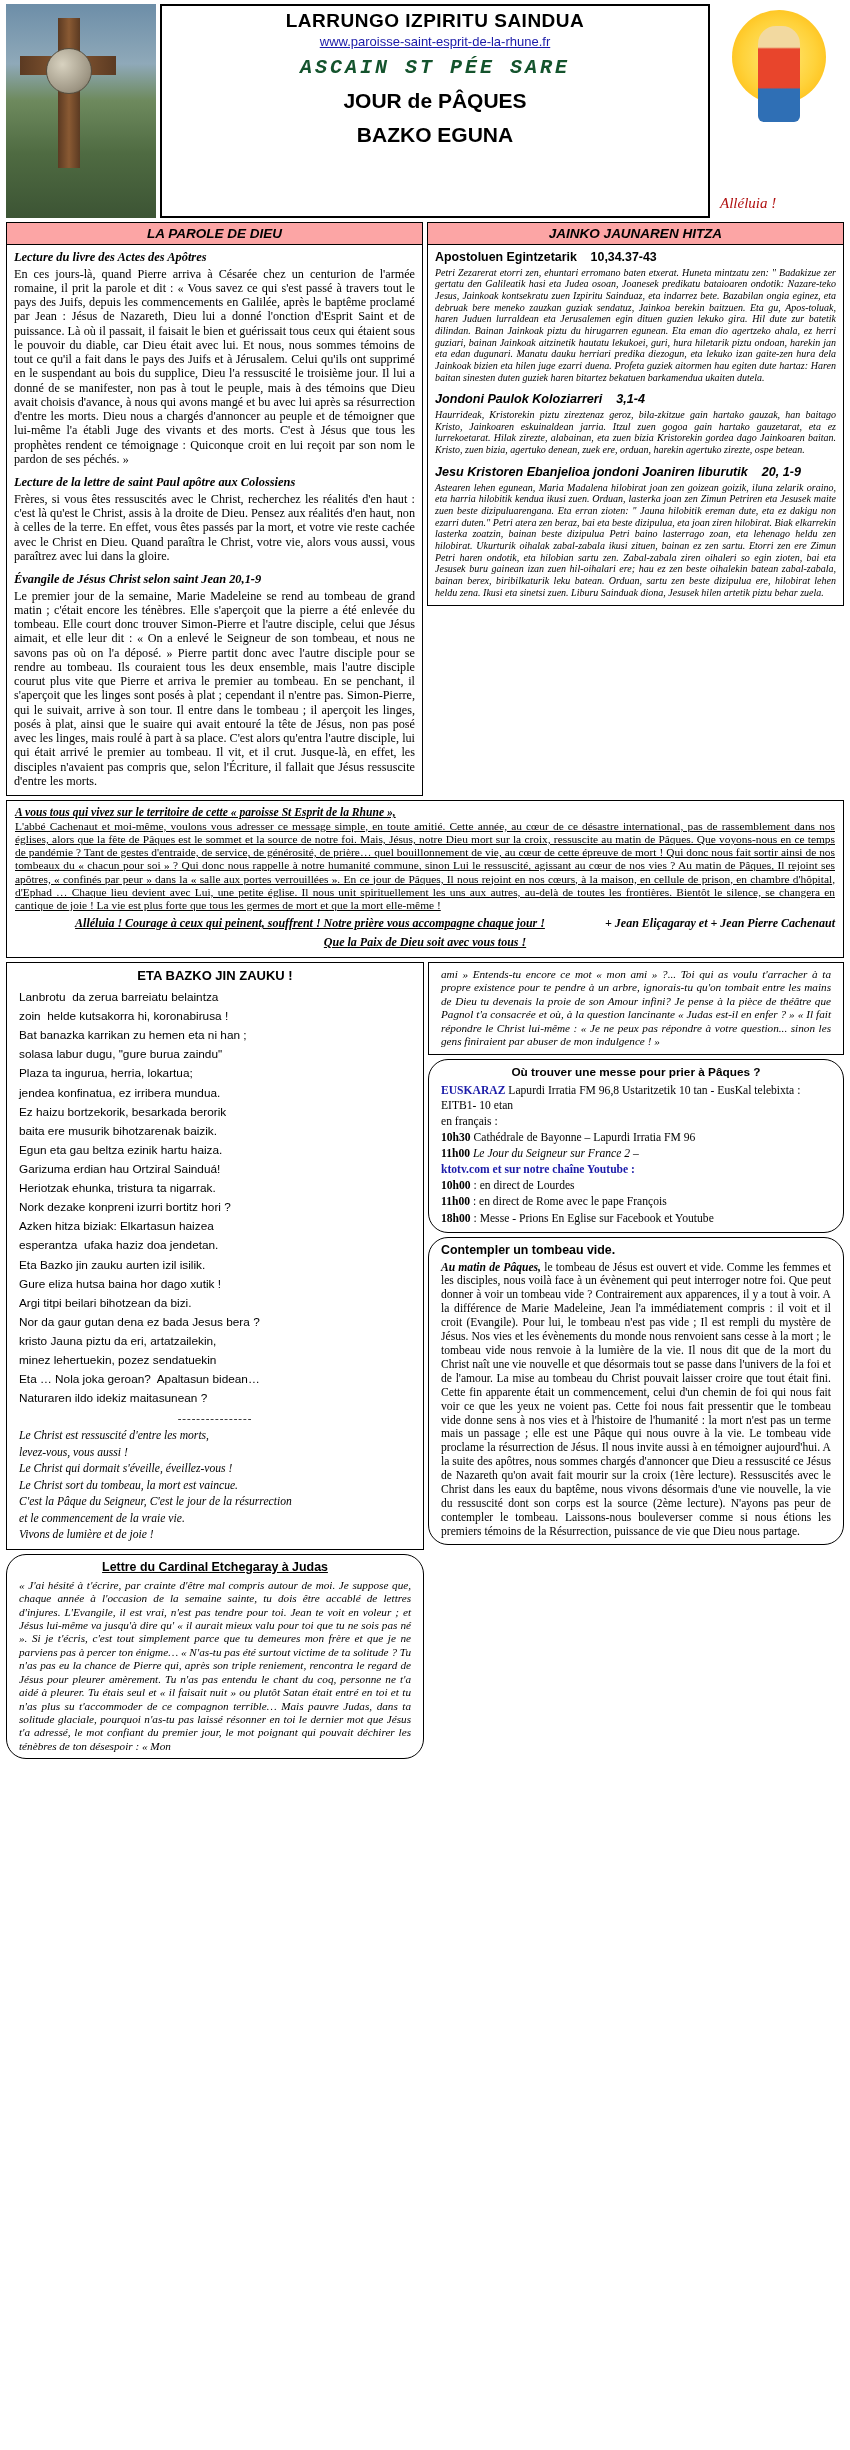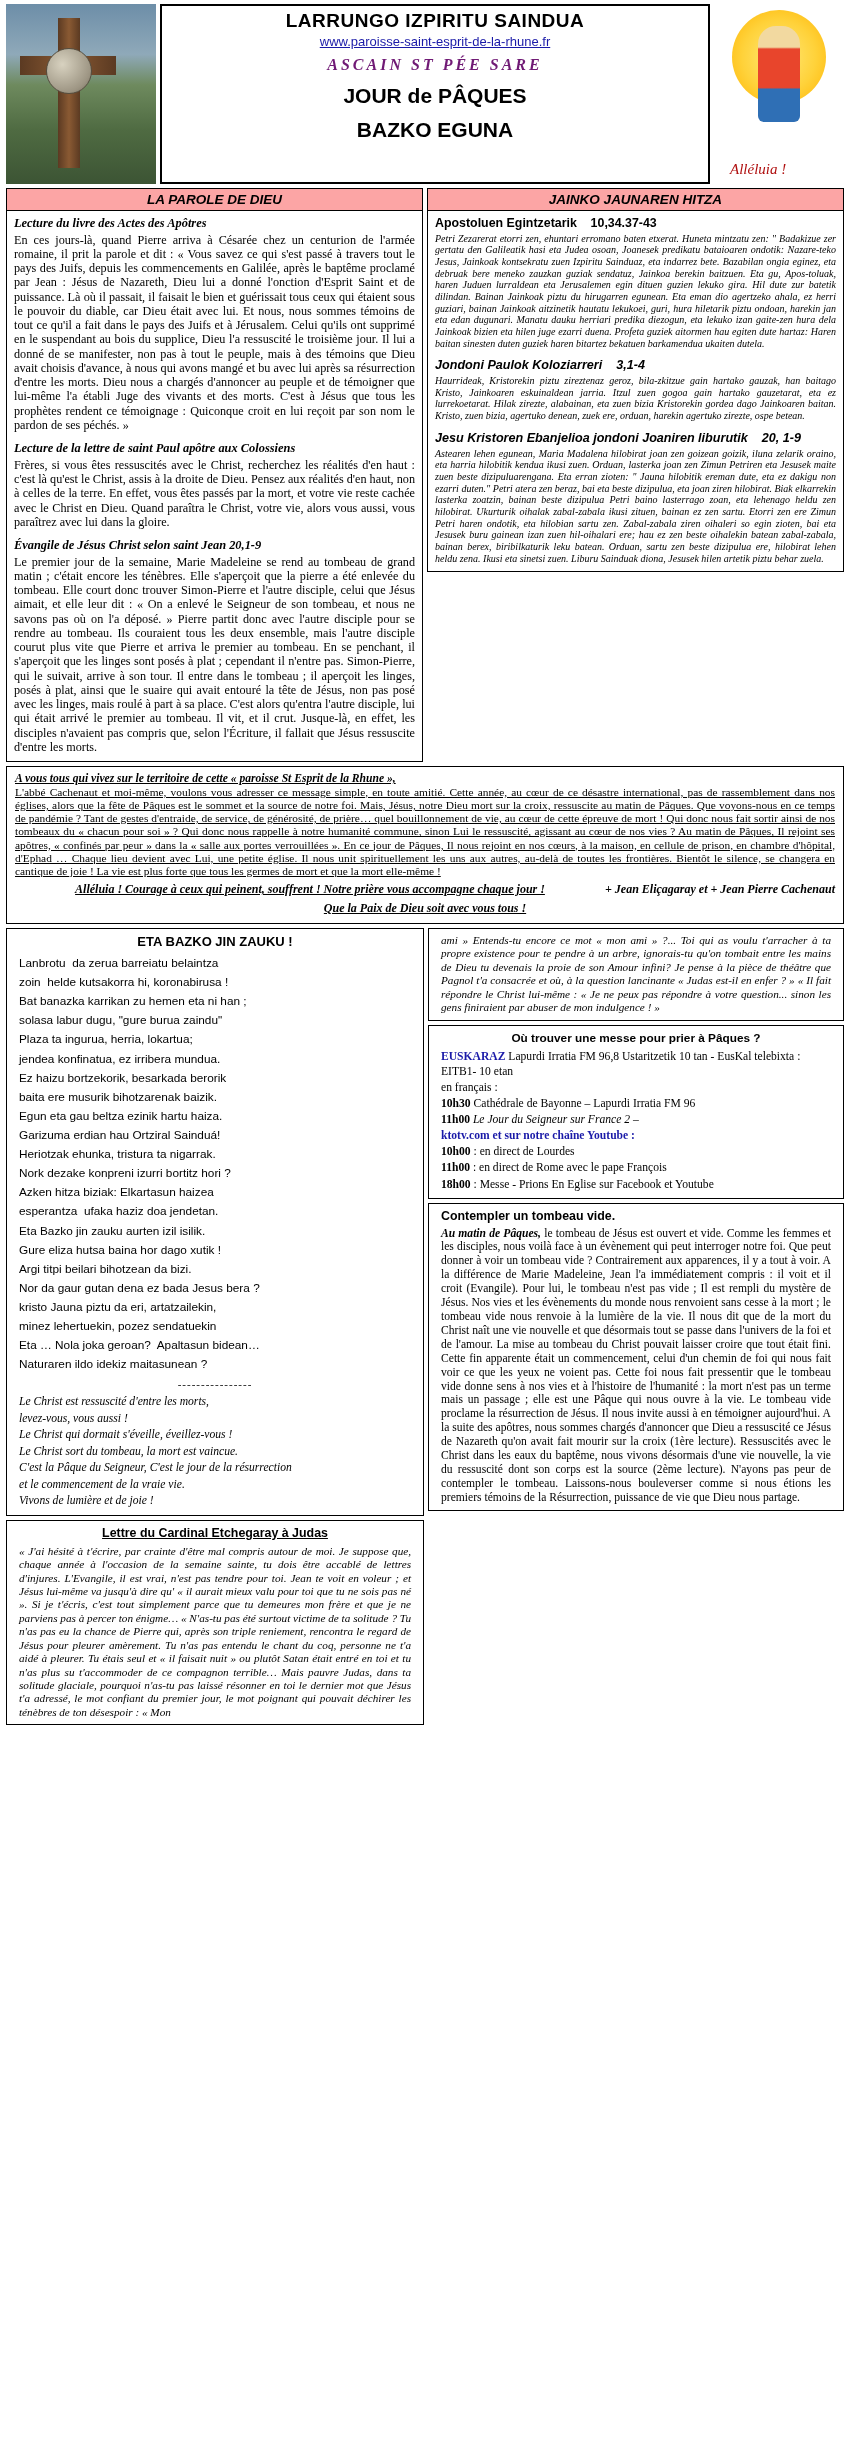--- a/index.html
+++ b/index.html
@@ -10,21 +10,21 @@
     background: #ffffff;
     font-family: "Liberation Serif", serif;
     color: #000;
   }
   .page { width: 850px; padding: 4px 6px; }
 
   
   .header {
     display: flex;
     align-items: stretch;
-    height: 180px;
+    height: 214px;
     gap: 4px;
   }
   .header-photo {
     width: 150px;
     background:
       linear-gradient(to bottom, #6d8ea8 0%, #8fa9b9 28%, #6e8a5e 45%, #4f6b42 70%, #3c5434 100%);
     position: relative;
     overflow: hidden;
   }
   .cross {
@@ -50,22 +50,22 @@
   }
   .h-title {
     font-family: "Liberation Sans", sans-serif;
     font-weight: bold; font-size: 19px; letter-spacing: .5px;
   }
   .h-url {
     font-family: "Liberation Sans", sans-serif;
     font-size: 13px; color:#1a1aa8; text-decoration: underline;
   }
   .h-towns {
-    font-family: Liberation Serif, serif;
-    font-style: italic; font-weight: bold; font-size: 16px; color:#701a75;
+    font-family: Liberation Mono, monospace;
+    font-style: italic; font-weight: bold; font-size: 20px; color:#14532d;
     letter-spacing: 3px; margin-top: 6px;
   }
   .h-date {
     font-family: "Liberation Sans", sans-serif;
     font-weight: bold; font-size: 21px; margin-top: 8px;
   }
   .h-feast {
     font-family: "Liberation Sans", sans-serif;
     font-weight: bold; font-size: 21px; margin-top: 10px;
   }
@@ -80,21 +80,21 @@
     position:absolute; left:18px; top:6px; width:94px; height:94px;
     border-radius:50%;
     background: radial-gradient(circle, #ffe97a 0%, #ffd23a 55%, #ffb300 100%);
   }
   .figure {
     position:absolute; left:44px; top:22px; width:42px; height:96px;
     background: linear-gradient(to bottom,#f2d9a0 0%, #f2d9a0 22%, #e8452c 24%, #e8452c 64%, #2f6fb5 66%, #2f6fb5 100%);
     border-radius: 18px 18px 6px 6px;
   }
   .alleluia {
-    position:absolute; left:16px; bottom:6px;
+    position:absolute; left:6px; bottom:6px;
     font-family:"Liberation Serif", serif; font-style:italic;
     font-size:15px; color:#b01010;
   }
 
   
   .two-col { display:flex; gap:4px; margin-top:4px; }
   .col { flex:1; }
   .sec-head {
     border:1.5px solid #000; text-align:center;
     font-family:"Liberation Sans", sans-serif;
@@ -124,21 +124,21 @@
     margin-top:5px;
   }
   .letter .sig .right { float:right; }
 
   
   .lower { display:flex; gap:4px; margin-top:4px; align-items:flex-start; }
   .lower-left { width:418px; }
   .lower-right { flex:1; }
 
   .box { border:1.5px solid #000; padding:5px 12px; }
-  .box + .box { margin-top:4px; }
+  .box + .box { margin-top:4px;border-radius:20px; }
   .box-title {
     text-align:center; font-family:"Liberation Sans", sans-serif;
     font-weight:bold; font-size:13px; margin-bottom:5px;
   }
   .eu-song { font-family:"Liberation Sans", sans-serif; font-size:11.8px; line-height:1.62; }
   .eu-song div { white-space:pre-wrap; }
   .rule { text-align:center; font-size:11px; letter-spacing:1px; margin:4px 0; }
   .fr-song { font-style:italic; font-size:11.6px; line-height:1.42; }
 
   .underline-title {

